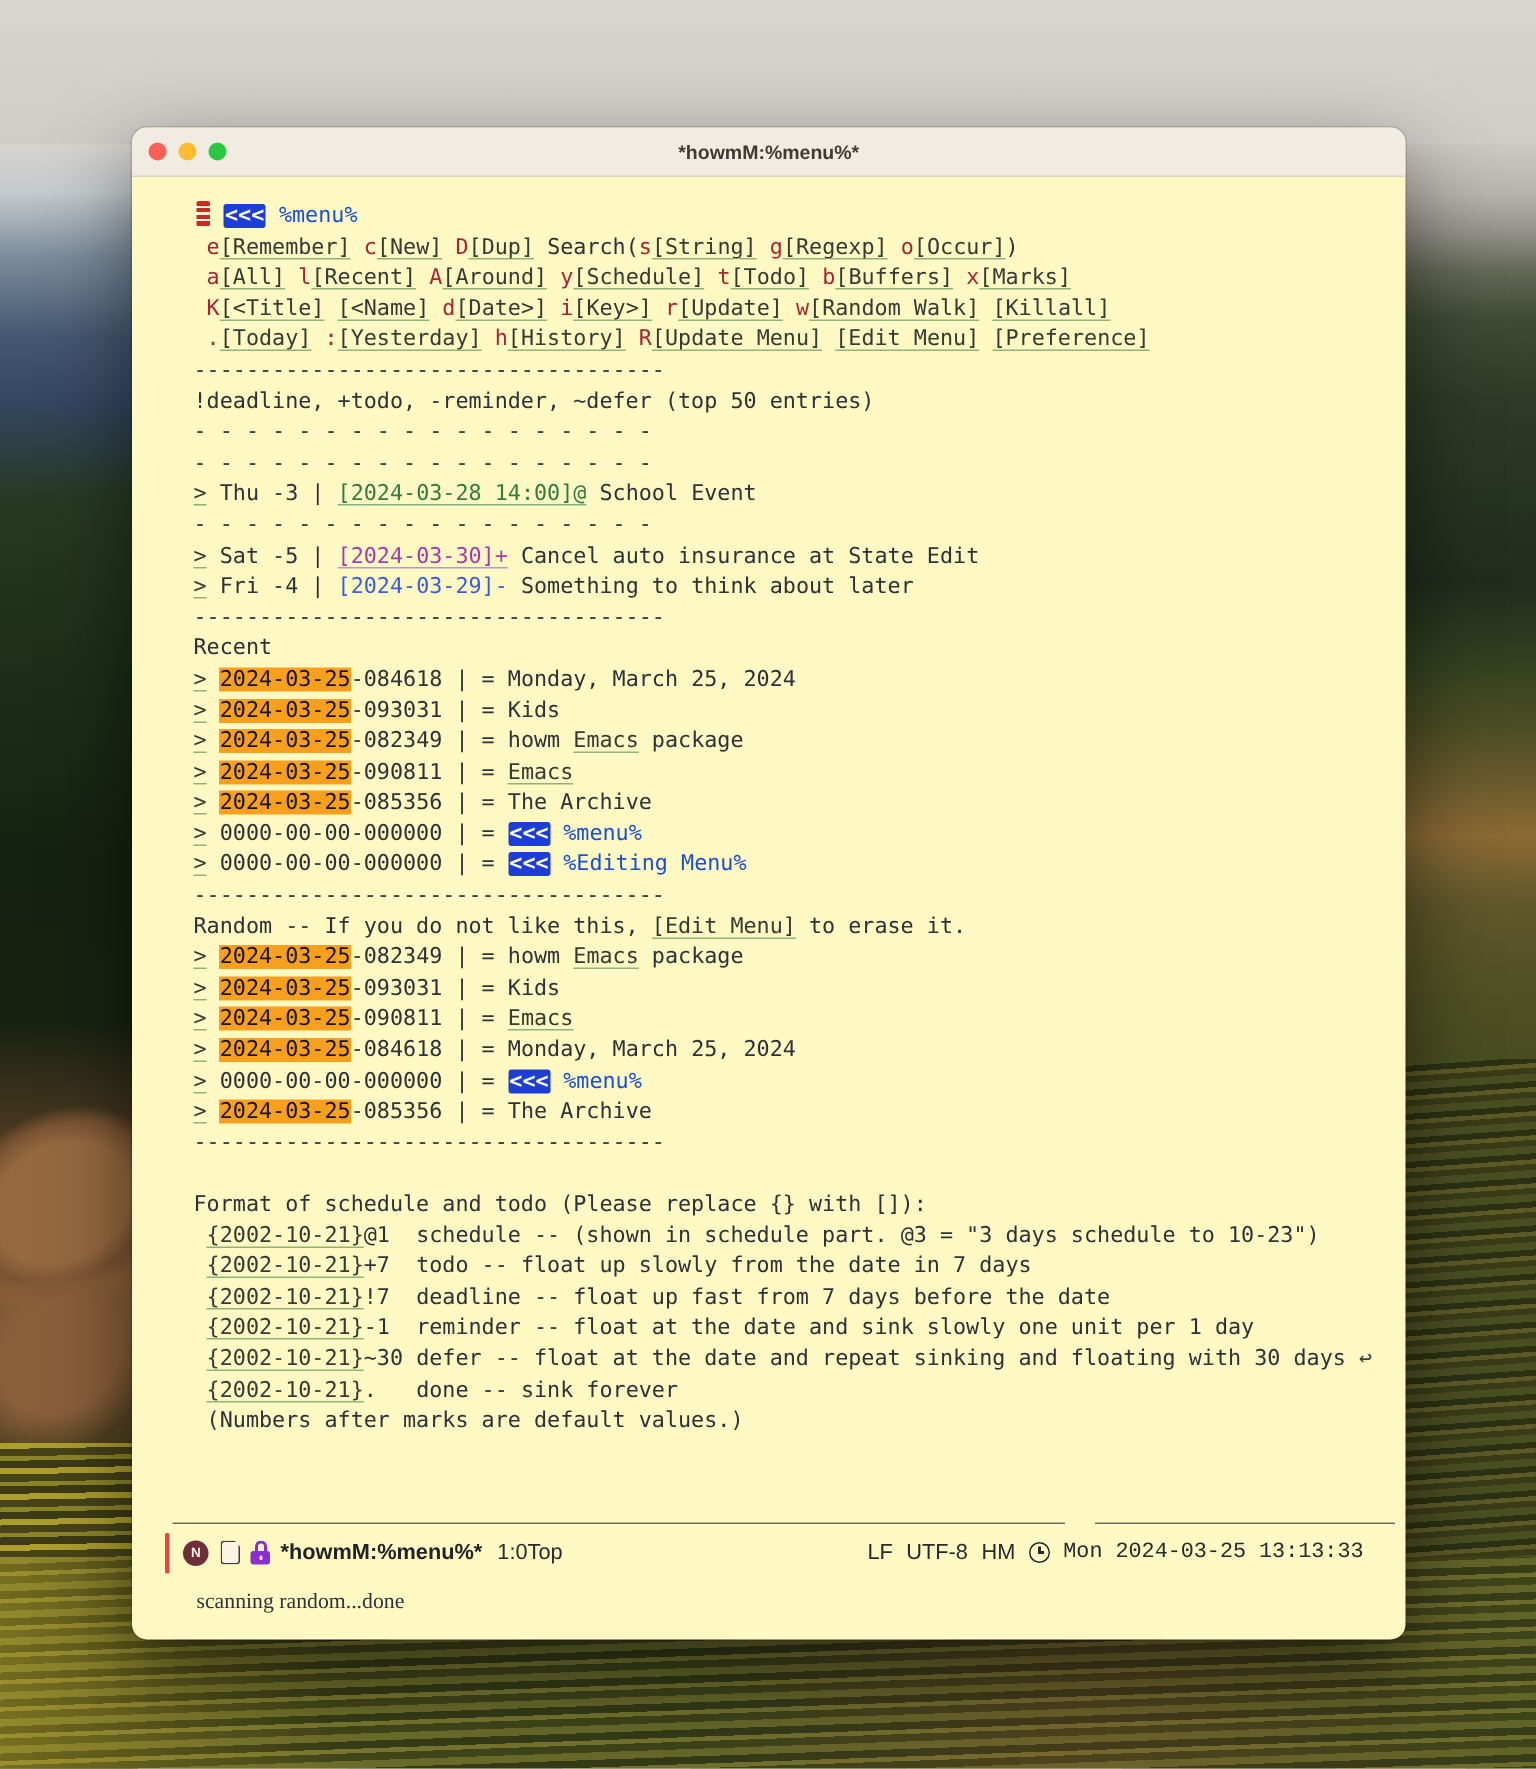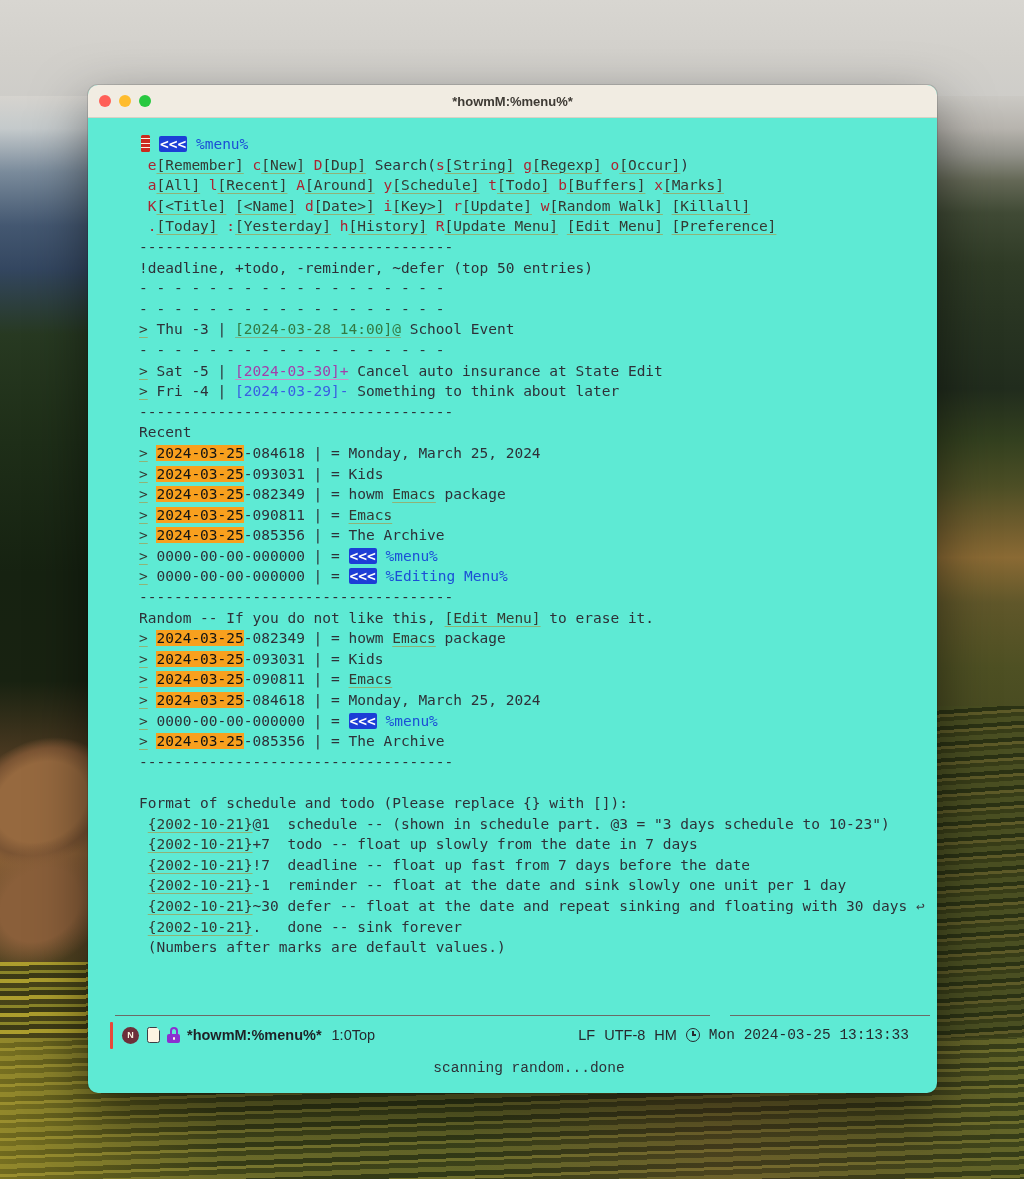--- a/index.html
+++ b/index.html
@@ -39,35 +39,35 @@
       #60572a 78%, #4e5023 88%, #454820 100%); }
   .bg-right-rows { position:absolute; right:0; top:706px; width:92px; height:360px;
     background:repeating-linear-gradient(176deg, #4a4f22 0 5px, #2b3214 5px 9px, #5d5a28 9px 12px, #383d18 12px 16px); }
   .bg-bottom { position:absolute; left:0; right:0; top:1038px; bottom:0;
     background:
       linear-gradient(90deg, rgba(193,170,43,.45) 0%, rgba(110,110,40,.15) 22%, rgba(70,85,35,.2) 45%, rgba(112,78,44,.35) 70%, rgba(72,82,32,.3) 100%),
       repeating-linear-gradient(178deg, #6c6c2b 0 5px, #2e3414 5px 10px, #7b7830 10px 13px, #3a3f18 13px 18px); }
 
   
   .window { position:absolute; left:88px; top:85px; width:849px; height:1008px;
-    background:#5eead4; border-radius:10px;
+    background:#fef9c3; border-radius:10px;
     box-shadow:0 22px 55px rgba(0,0,0,.5), 0 0 0 1px rgba(0,0,0,.12);
     display:flex; flex-direction:column; overflow:hidden; }
   .titlebar { height:33px; flex:0 0 33px; background:#f1ece2; border-bottom:1px solid #d9d2c5;
     display:flex; align-items:center; position:relative; }
   .lights { position:absolute; left:11px; top:0; height:100%; display:flex; align-items:center; gap:8px; }
   .light { width:12px; height:12px; border-radius:50%; }
   .light.red { background:#ff5f57; }
   .light.yellow { background:#febc2e; }
   .light.green { background:#28c840; }
   .titletext { margin:0 auto; font-size:13px; font-weight:700; color:#3e3a34; }
 
   
   .buffer { flex:0 0 897px; padding:16px 10px 0 41px; overflow:hidden;
-    font-family:"DejaVu Sans Mono", monospace; font-size:14.5px; color:#2e3138;margin-left:10px; }
+    font-family:"DejaVu Sans Mono", monospace; font-size:14.5px; color:#2e3138; }
   .line { white-space:pre; height:20.6px; line-height:20.6px; }
   .seg-p { color:#2e3138; }
   .seg-k { color:#ab2431; }
   .seg-l { color:#343b33; text-decoration:underline; text-decoration-color:#8fb377; text-underline-offset:3px; text-decoration-thickness:1px; }
   .seg-lg { color:#337a43; text-decoration:underline; text-decoration-color:#7fb489; text-underline-offset:3px; }
   .seg-lp { color:#a43dab; text-decoration:underline; text-decoration-color:#c691ca; text-underline-offset:3px; }
   .seg-lb { color:#3a5de2; text-decoration-color:#97a6ec; text-underline-offset:3px; }
   .seg-hl { background:#f8a01e; color:#141414; }
   .seg-mm { background:#1c3ed6; color:#ffffff; font-weight:700; border-radius:2px; padding:0 1px; }
   .seg-bl { color:#1b4fd6; }
@@ -94,22 +94,22 @@
   .ml-lock .hole { position:absolute; left:5.5px; bottom:3.5px; width:2px; height:3px; background:#fdf3e2; border-radius:1px; }
   .ml-name { font-weight:700; color:#1f2227; margin-right:10px; }
   .ml-pos { margin-right:0; }
   .ml-right { margin-left:auto; display:flex; align-items:center; gap:9px;text-align:right; }
   .ml-clock { position:relative; width:14px; height:14px; border:1.6px solid #26292e; border-radius:50%; }
   .ml-clock .h1 { position:absolute; left:5.2px; top:2px; width:1.6px; height:4.5px; background:#26292e; }
   .ml-clock .h2 { position:absolute; left:5.2px; top:5.2px; width:4px; height:1.6px; background:#26292e; }
   .ml-time { white-space:pre;font-family:Liberation Mono, monospace; }
 
   
-  .echo { flex:1; padding:6px 10px 0 43px; font-family:Liberation Mono, monospace;
-    font-size:14.5px; color:#2e3138;text-align:center; }
+  .echo { flex:1; padding:6px 10px 0 43px; font-family:Liberation Serif, serif;
+    font-size:14.5px; color:#2e3138; }
 </style>
 </head>
 <body>
 
 <div class="desktop">
   <div class="bg-base"></div>
   <div class="bg-left"></div>
   <div class="bg-road"></div>
   <div class="bg-road2"></div>
   <div class="bg-left-rows"></div>

